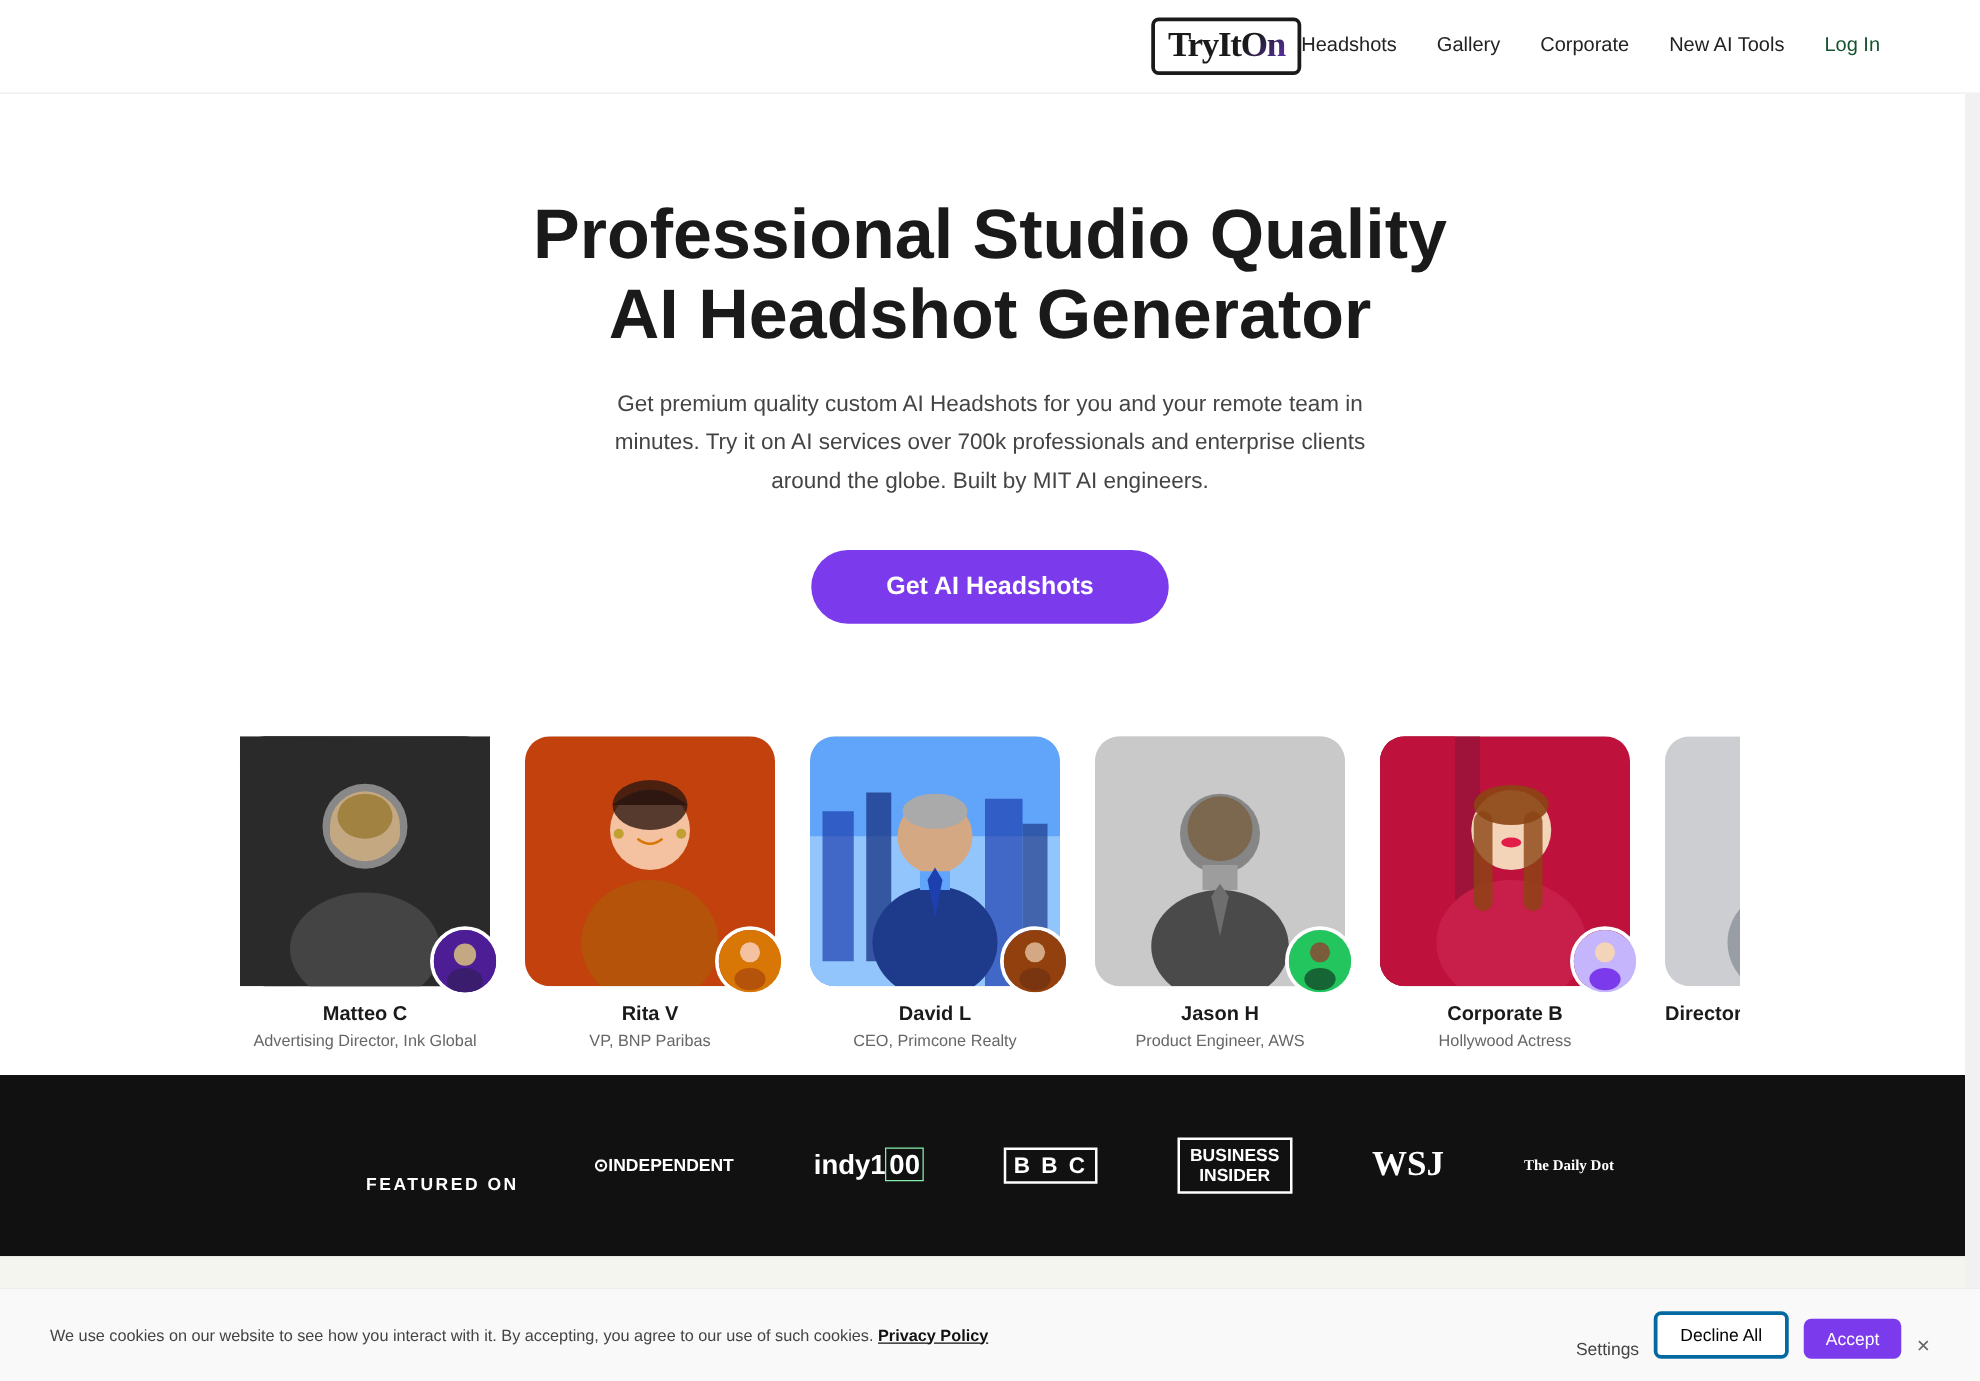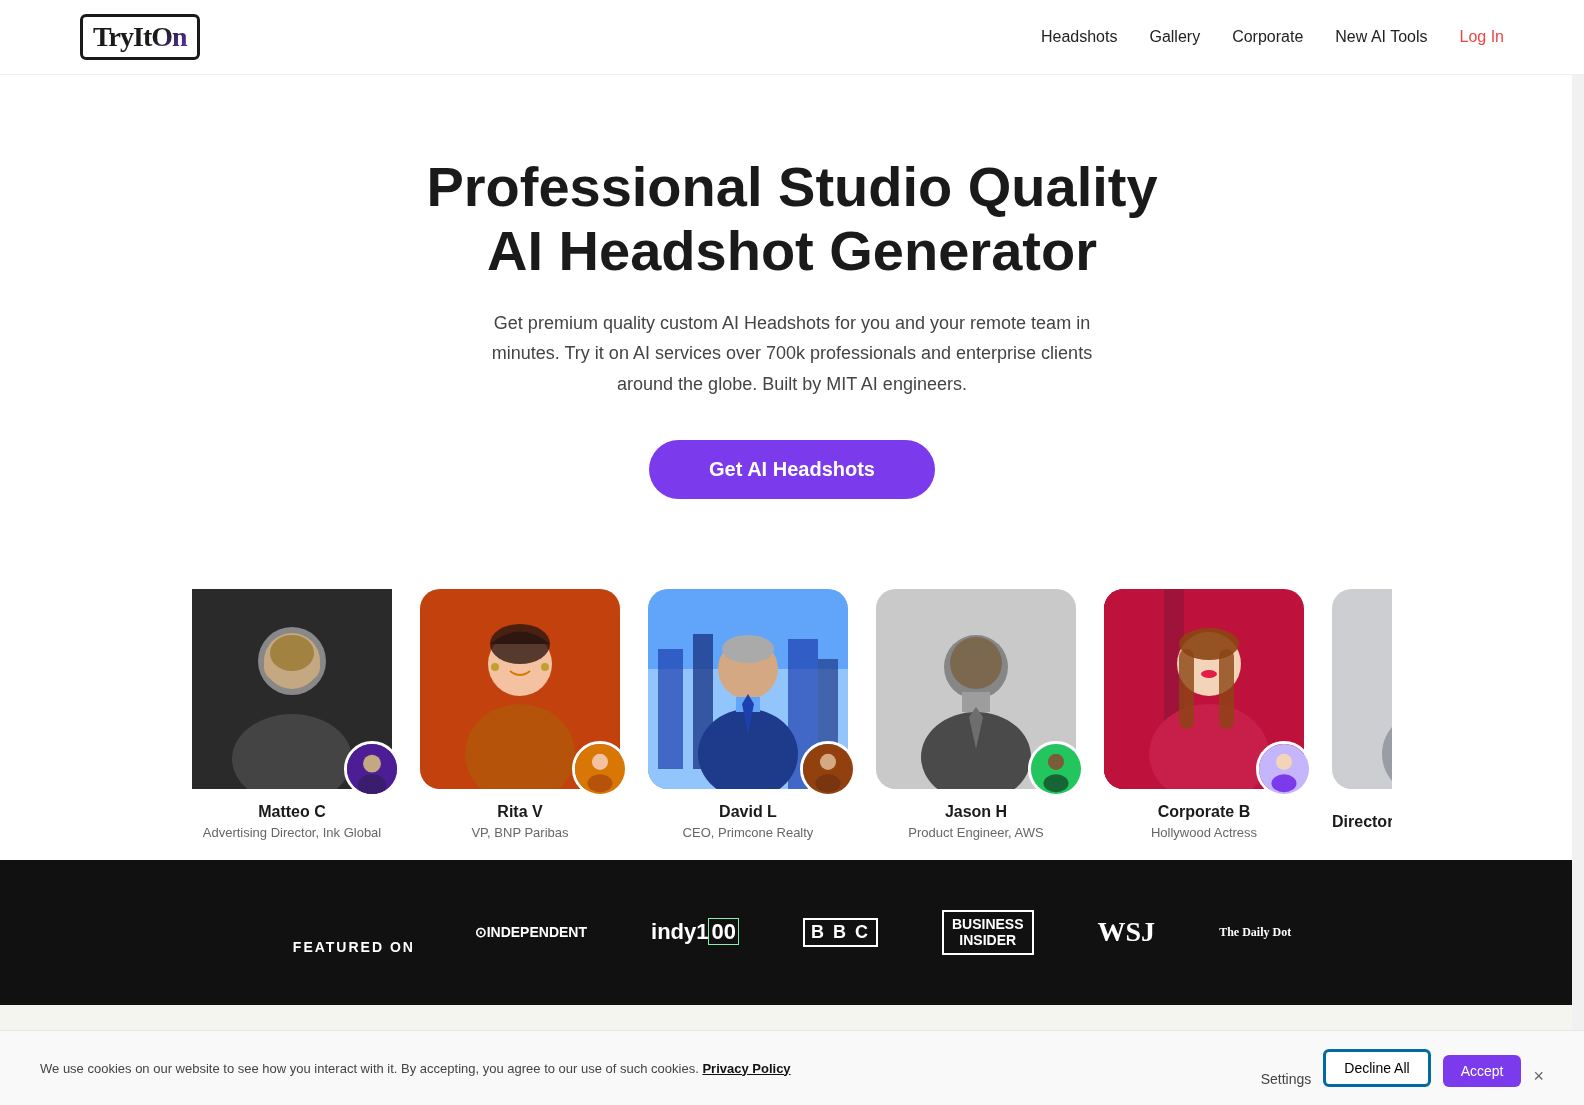--- a/index.html
+++ b/index.html
@@ -4,33 +4,33 @@
   <style>
     * { box-sizing: border-box; margin: 0; padding: 0; }
     body { font-family: -apple-system, BlinkMacSystemFont, 'Segoe UI', sans-serif; background: #fff; color: #1a1a1a; }
 
     
     ::-webkit-scrollbar { width: 8px; }
     ::-webkit-scrollbar-thumb { background: #ccc; border-radius: 4px; }
 
     
     nav {
-      display: flex; align-items: center; justify-content: space-between;
+      display: flex; align-items: center; justify-content: flex-end;
       padding: 14px 80px; border-bottom: 1px solid #eee; position: sticky; top: 0; background: #fff; z-index: 100;
     }
     .nav-logo {
       font-size: 28px; font-weight: 900; letter-spacing: -1px;
       font-family: Georgia, serif;
       background: linear-gradient(135deg, #1a1a1a 60%, #7c3aed 100%);
       -webkit-background-clip: text; -webkit-text-fill-color: transparent;
       border: 3px solid #1a1a1a; padding: 4px 10px; border-radius: 6px;
     }
     .nav-links { display: flex; gap: 32px; align-items: center; }
     .nav-link { text-decoration: none; color: #222; font-size: 16px; font-weight: 500; cursor: pointer; }
-    .nav-login { font-size: 16px; font-weight: 500; color: #ef4444; cursor: pointer; }
+    .nav-login { font-size: 16px; font-weight: 500; color: #14532d; cursor: pointer; }
 
     
     .hero { text-align: center; padding: 80px 20px 40px; max-width: 900px; margin: 0 auto; }
     .hero-title { font-size: 56px; font-weight: 800; line-height: 1.15; margin-bottom: 24px; }
     .hero-subtitle { font-size: 18px; color: #444; line-height: 1.7; max-width: 620px; margin: 0 auto 40px; }
     .cta-button {
       display: inline-block; background: #7c3aed; color: #fff; padding: 18px 60px;
       border-radius: 50px; font-size: 20px; font-weight: 600; border: none; cursor: pointer;
       text-decoration: none; transition: background 0.2s;
     }
@@ -279,21 +279,21 @@
 
     <div style="width:60px;overflow:hidden;flex-shrink:0;text-align:center;">
       <div style="width:200px;height:200px;border-radius:20px;overflow:hidden;position:relative;">
         <svg viewBox="0 0 200 200" xmlns="http://www.w3.org/2000/svg" style="width:200px;height:200px;">
           <rect width="200" height="200" fill="#d1d5db"></rect>
           <circle cx="100" cy="75" r="30" fill="#9ca3af"></circle>
           <ellipse cx="100" cy="165" rx="50" ry="45" fill="#6b7280"></ellipse>
           <rect width="200" height="200" fill="rgba(200,200,200,0.5)"></rect>
         </svg>
       </div>
-      <div class="card-name" style="margin-top:24px;font-size:16px;font-weight:700;">Director</div>
+      <div class="card-name" style="margin-top:14px;font-size:16px;font-weight:700;">Director</div>
     </div>
 
   </div>
 </section>
 
 <section class="featured-section">
   <span class="featured-label">FEATURED ON</span>
   <div class="press-logos">
     <span class="press-logo independent">⊙INDEPENDENT</span>
     <span class="press-logo indy" style="font-weight:800;">indy1<span style="border:1px solid #86efac;padding:0 2px;">00</span></span>

